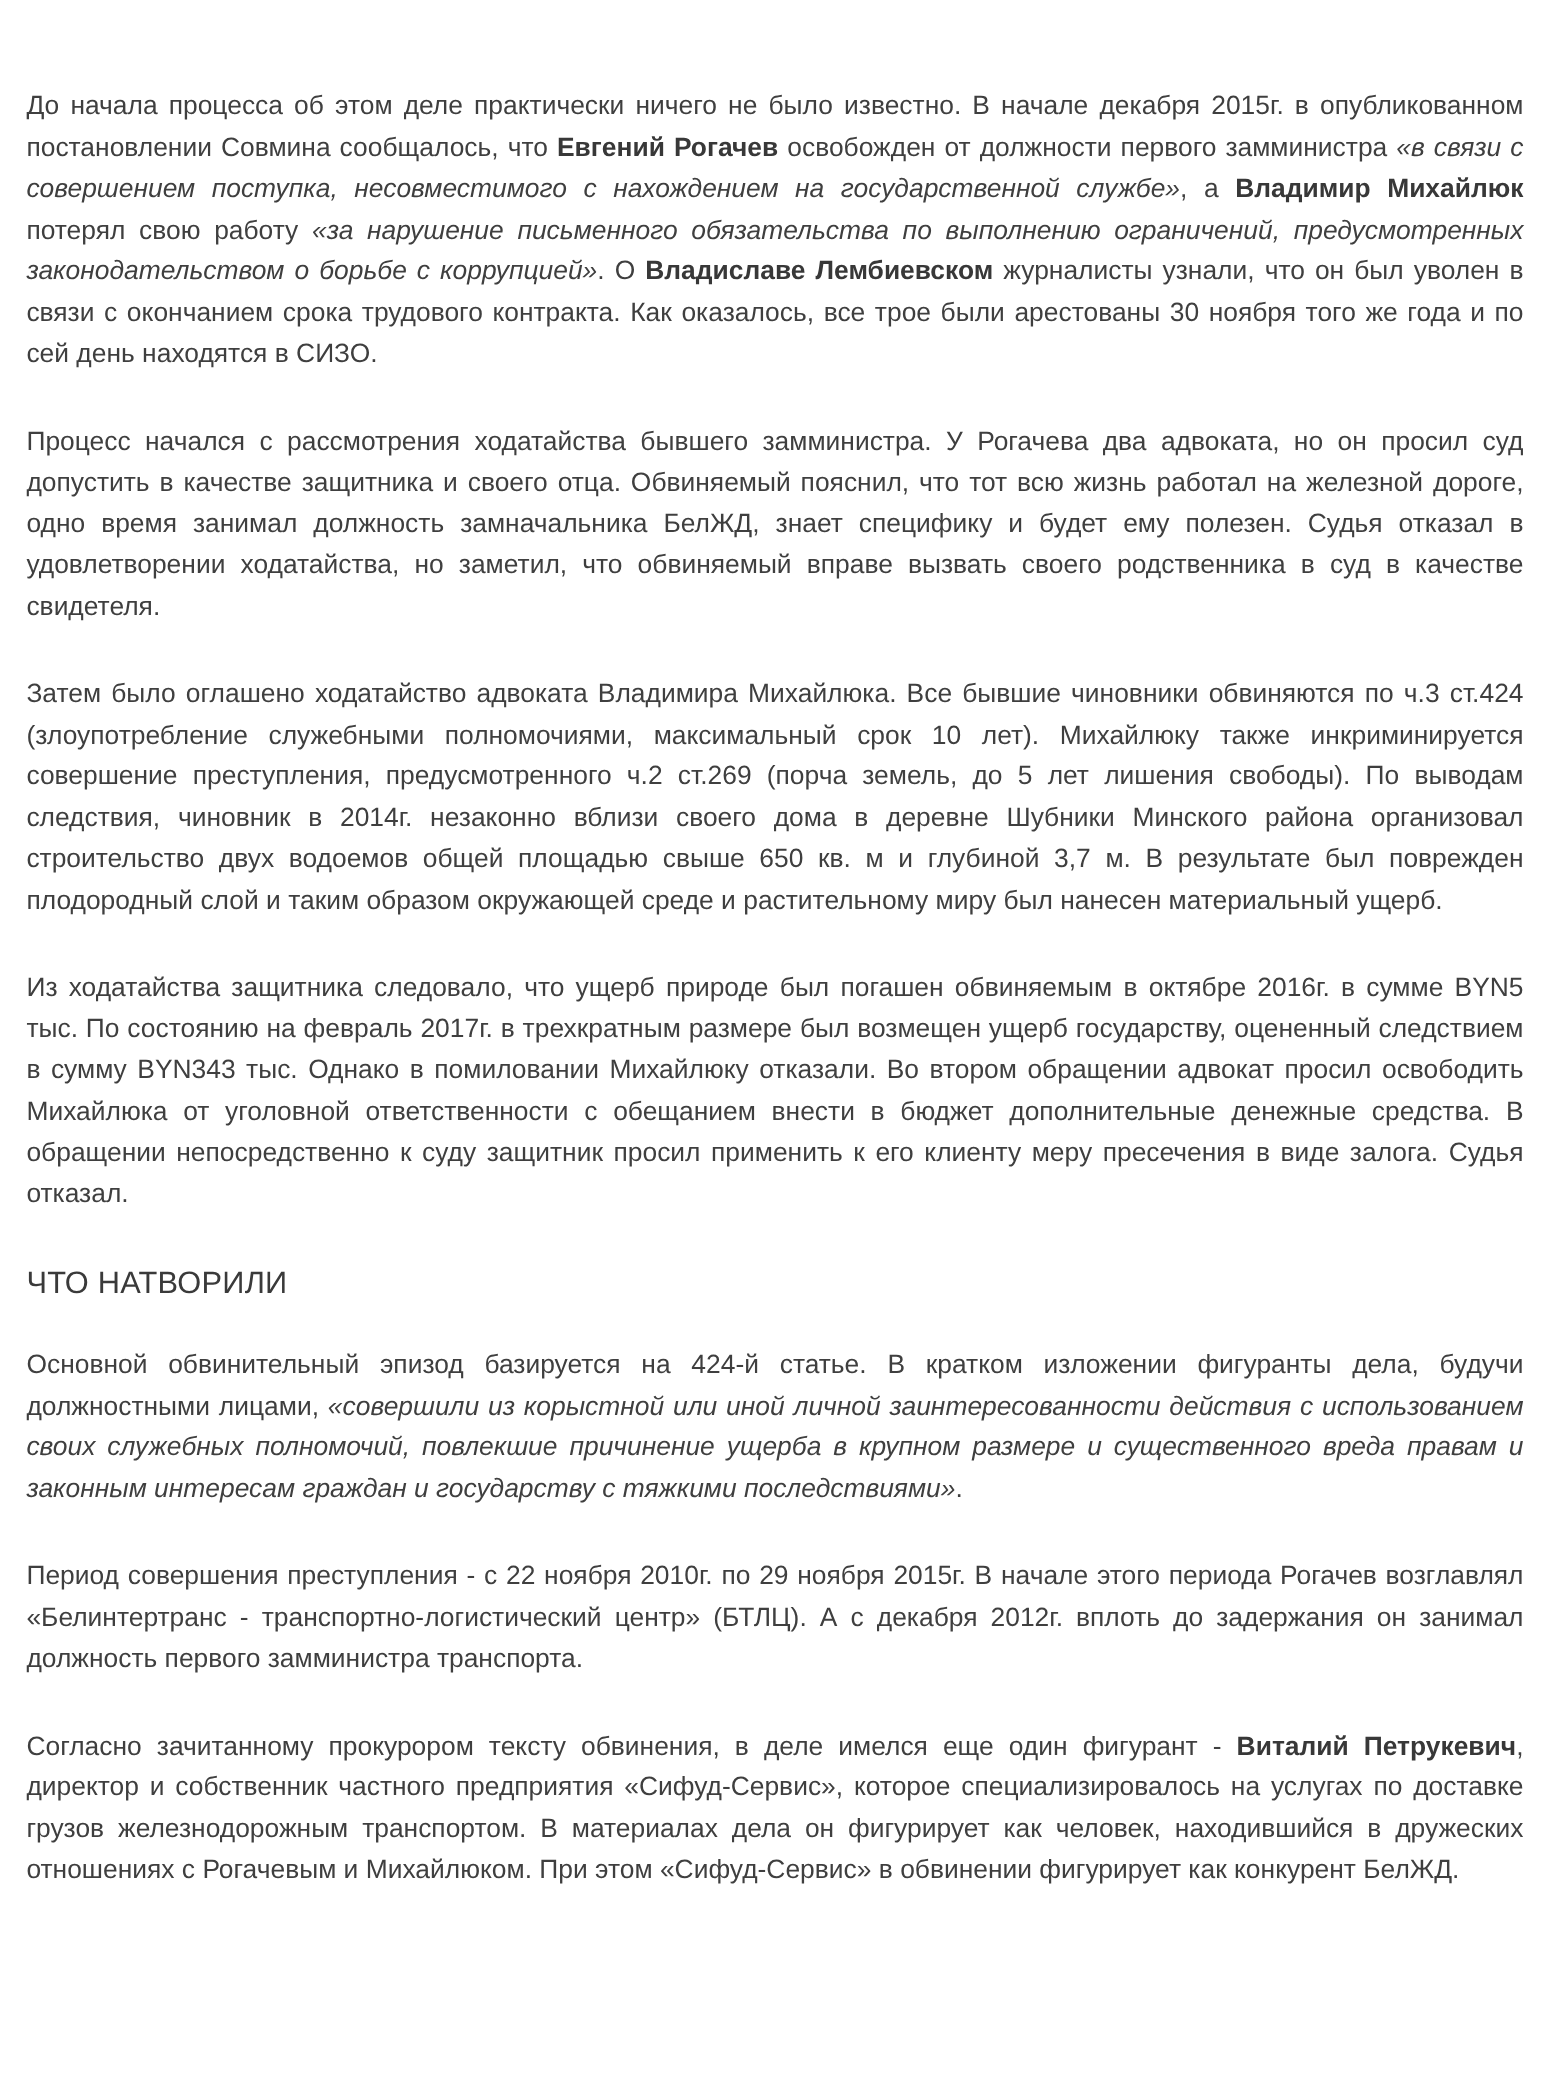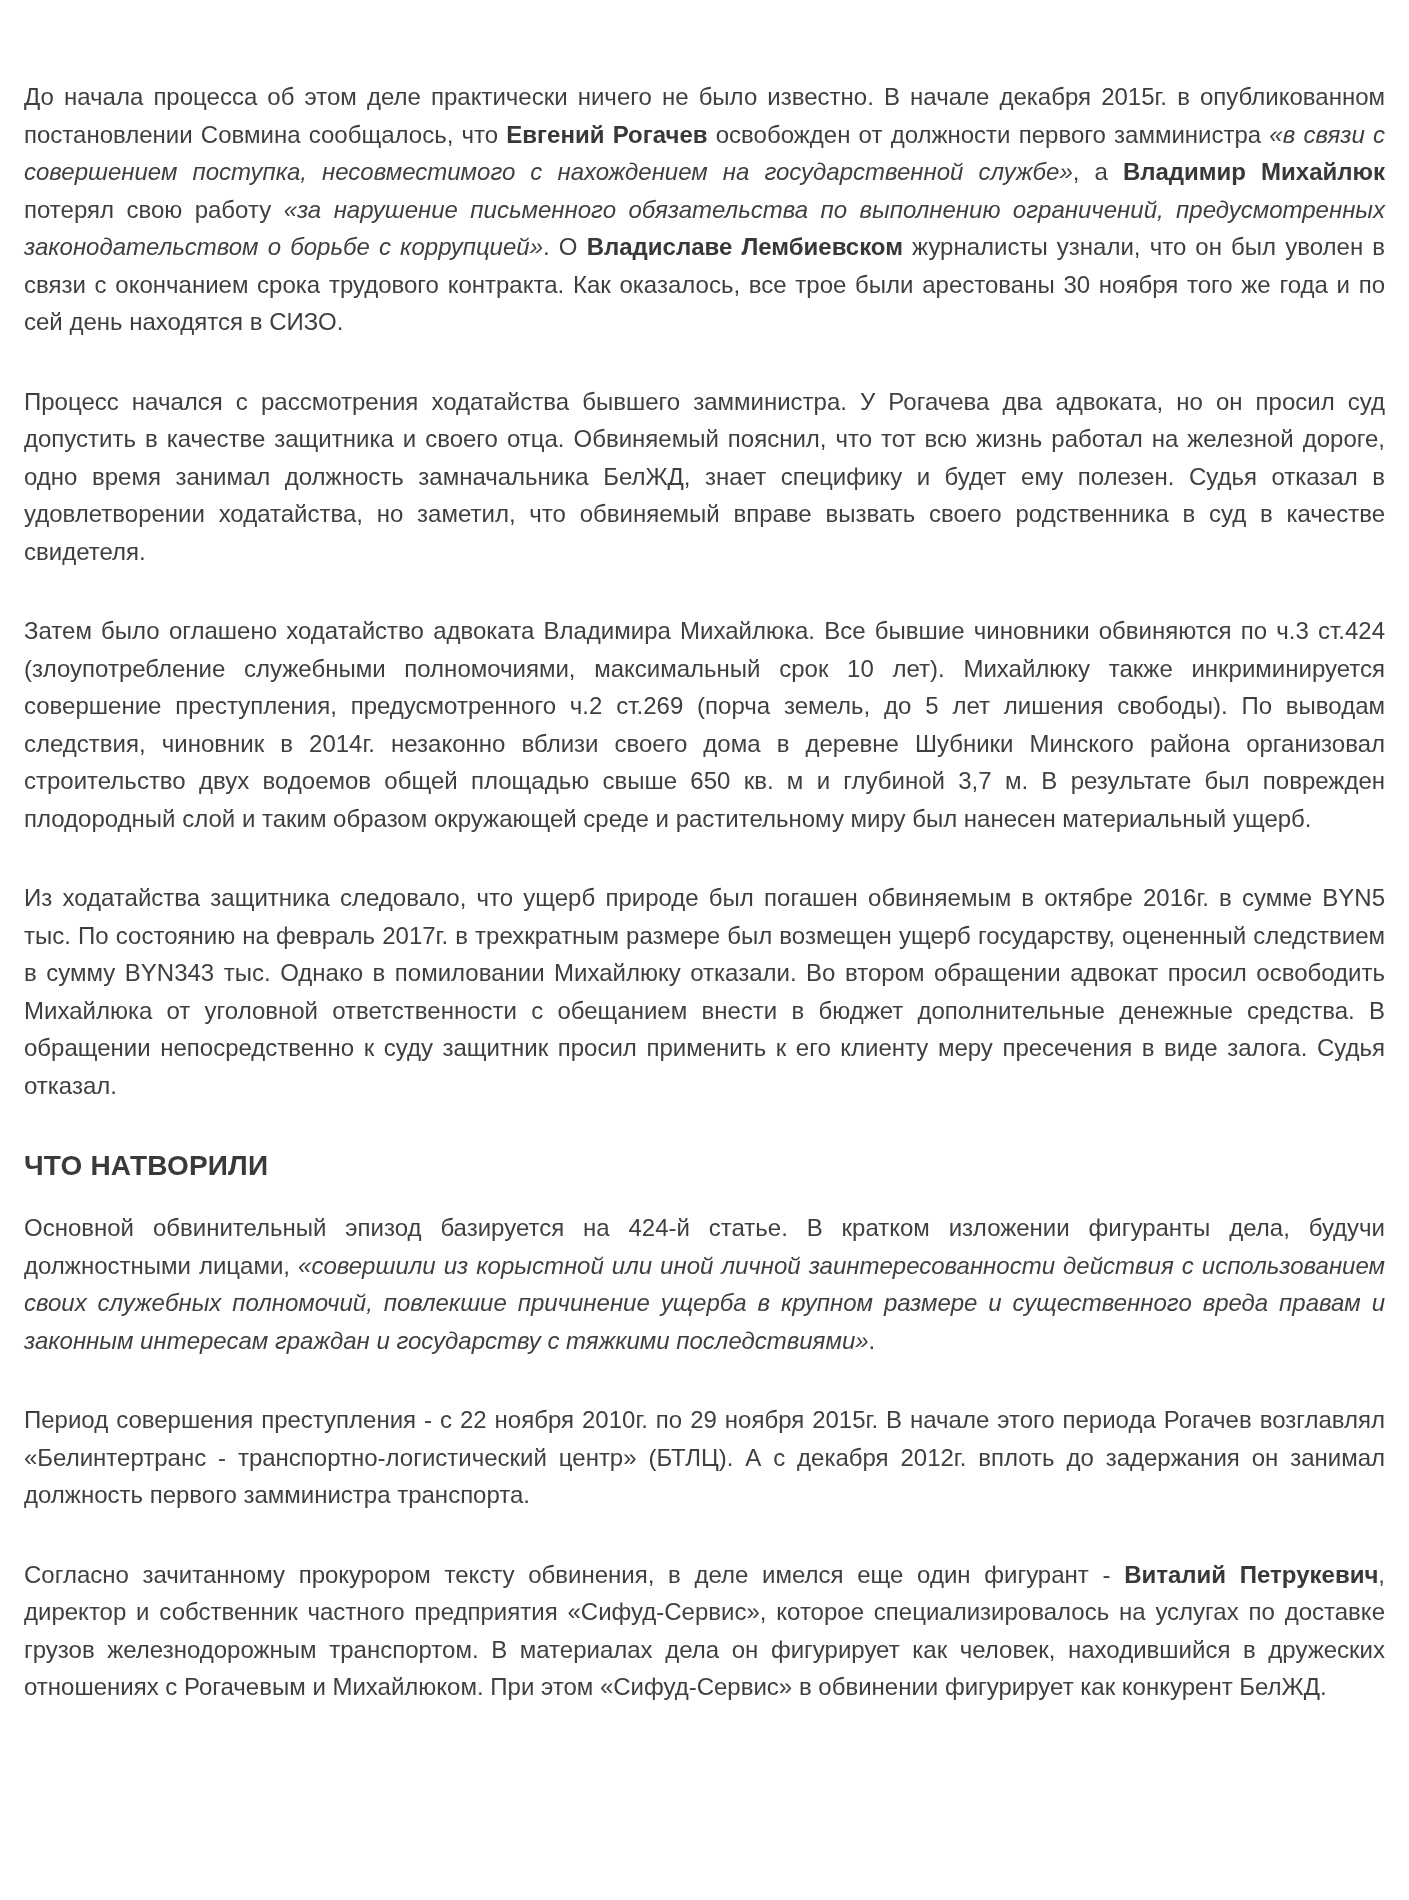--- a/index.html
+++ b/index.html
@@ -25,24 +25,24 @@
     font-size: 24px;
     line-height: 37.5px;
     text-align: justify;
     font-weight: 400;
     color: #3f3f3f;
   }
   .article p:last-child {
     margin-bottom: 12px;
   }
   .article h2 {
-    margin: 0 0 23px 0;
+    margin: 0 0 36px 0;
     font-size: 28px;
     line-height: 40px;
-    font-weight: 700;
+    font-weight: 400;
     color: #3a3a3a;
     text-align: left;
     letter-spacing: 0.2px;
   }
   .article strong {
     font-weight: 700;
     color: #383838;
   }
   .article em {
     font-style: italic;

